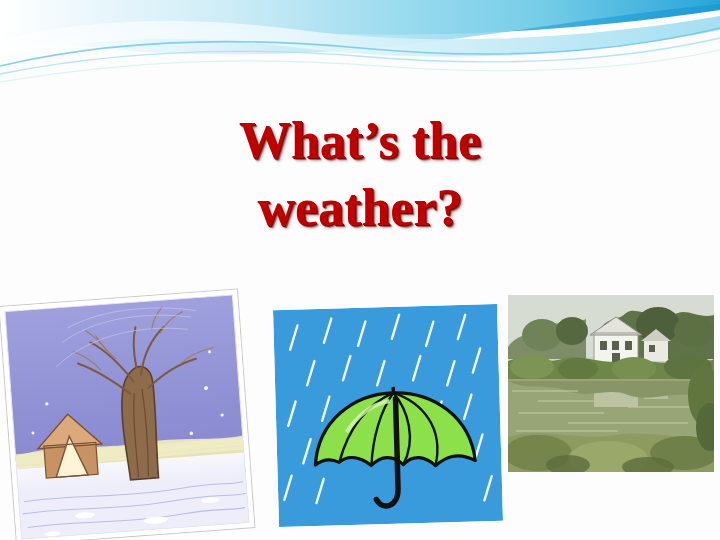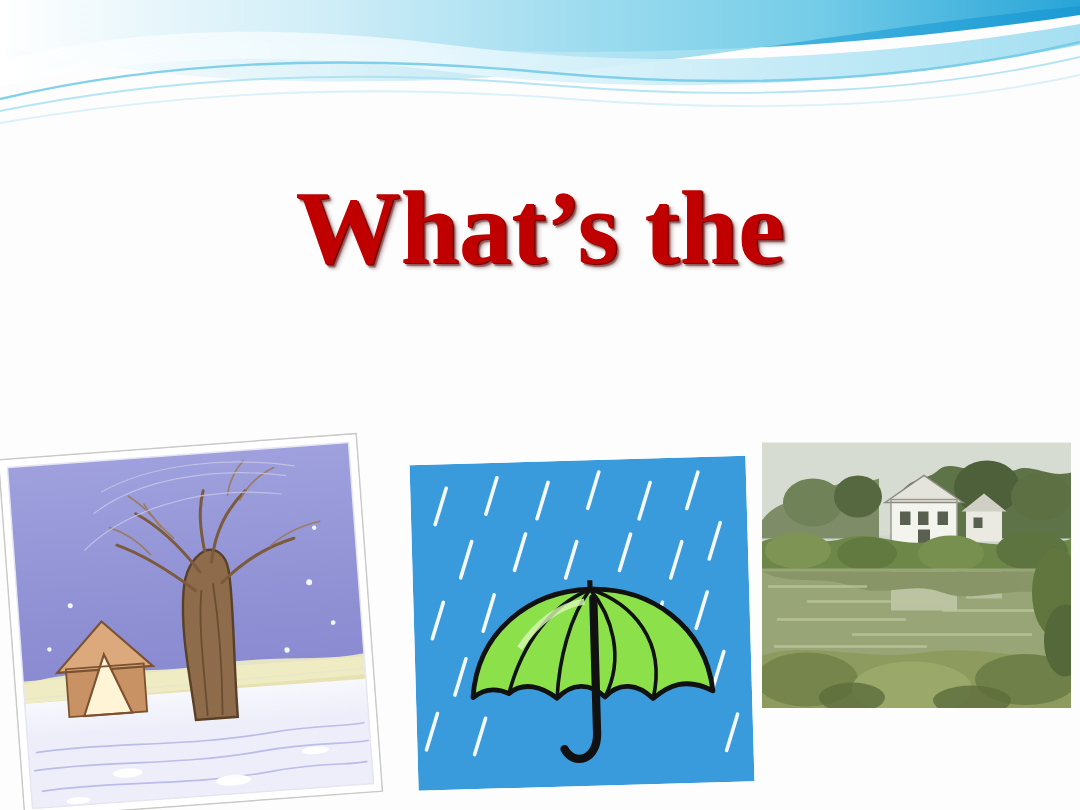--- a/index.html
+++ b/index.html
@@ -36,21 +36,21 @@
   .title-block {
     position: absolute;
     top: 108px;
     left: 0;
     width: 720px;
     text-align: center;
   }
   .title-line {
     font-family: "Liberation Serif", serif;
     font-weight: bold;
-    font-size: 70px;
+    font-size: 52px;
     line-height: 1.28;
     color: #c00000;
     letter-spacing: 0px;
     text-shadow:
        1px 1px 0 #7a0000,
        2px 2px 1px rgba(80,0,0,0.55),
        3px 3px 3px rgba(60,0,0,0.30);
   }
 
   
@@ -119,20 +119,21 @@
       <path d="M0,40 C90,18 190,16 300,30 C430,47 580,40 720,16 L720,30 C580,58 430,64 300,48 C190,34 95,36 0,58 Z" fill="url(#g3)" opacity="0.9"></path>
 
       <path d="M0,66 C110,40 230,36 360,48 C500,61 620,52 720,28" fill="none" stroke="#6fc9e6" stroke-width="1.6" opacity="0.85"></path>
       <path d="M0,74 C120,50 240,46 370,57 C505,68 625,60 720,38" fill="none" stroke="#a8e0f1" stroke-width="1.3" opacity="0.85"></path>
       <path d="M0,82 C130,60 250,56 380,66 C510,76 630,70 720,50" fill="none" stroke="#cfeef8" stroke-width="1.2" opacity="0.8"></path>
     </svg>
   </div>
 
   <div class="title-block">
     <div class="title-line">What’s the</div>
+    <div class="title-line">weather?</div>
   </div>
 
   <div class="pic" id="pic-winter">
     <svg viewBox="0 0 238 238" preserveAspectRatio="none">
       <rect x="0" y="0" width="238" height="238" fill="#ffffff"></rect>
       <rect x="5" y="5" width="228" height="228" fill="#8e8fd4"></rect>
 
       <defs>
         <linearGradient id="sky" x1="0" y1="0" x2="0" y2="1">
           <stop offset="0%" stop-color="#9fa0dd"></stop>

